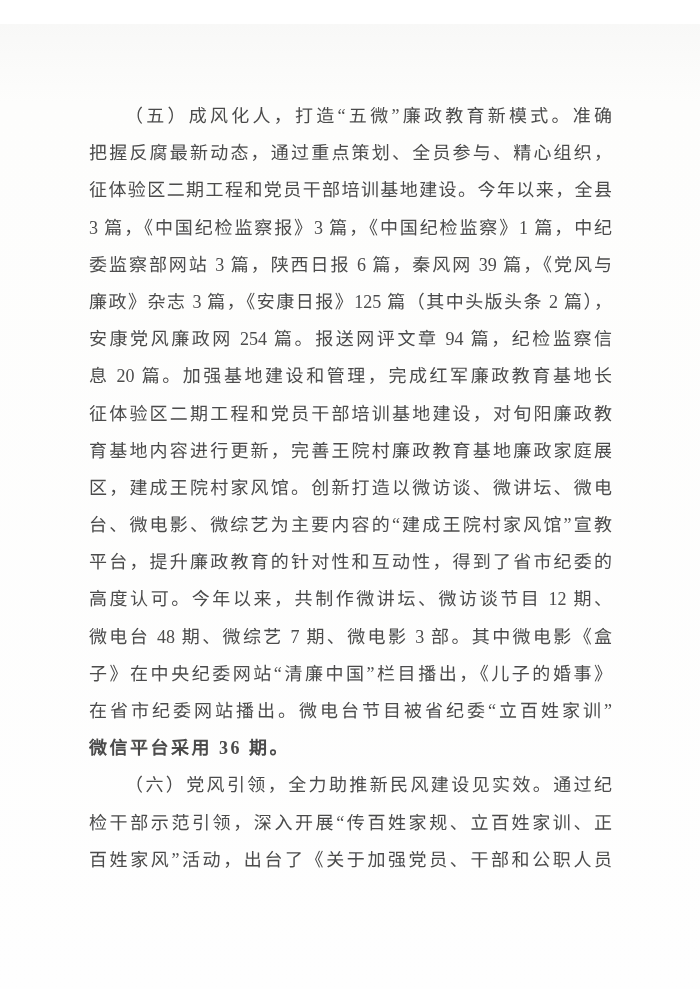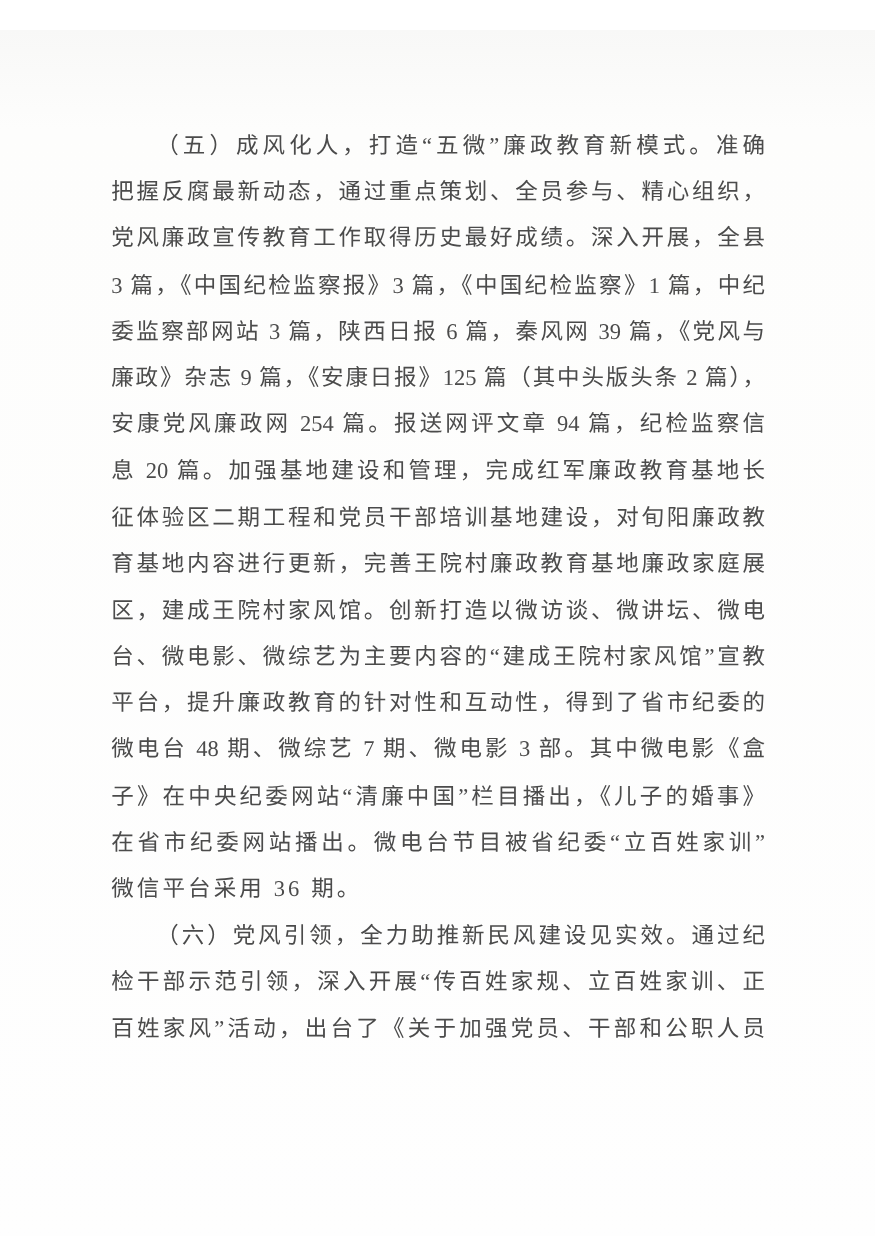--- a/index.html
+++ b/index.html
@@ -35,41 +35,43 @@
     text-justify: inter-character;
     height: 37.2px;
     overflow: hidden;
   }
   .line.indent {
     text-indent: 2em;
   }
   .line.loose {
     text-align-last: left;
     letter-spacing: 2.5px;
+    font-weight: bold;
   }
 </style>
 </head>
 <body>
 
 <div class="page">
   <div class="doc-body">
       <div class="paragraph">
         <div class="line indent">（五）成风化人，打造“五微”廉政教育新模式。准确</div>
         <div class="line">把握反腐最新动态，通过重点策划、全员参与、精心组织，</div>
-        <div class="line">党风廉政宣传教育工作取得历史最好成绩。深入开展，全县</div>
+        <div class="line">征体验区二期工程和党员干部培训基地建设。今年以来，全县</div>
         <div class="line">3 篇，《中国纪检监察报》3 篇，《中国纪检监察》1 篇，中纪</div>
         <div class="line">委监察部网站 3 篇，陕西日报 6 篇，秦风网 39 篇，《党风与</div>
-        <div class="line">廉政》杂志 9 篇，《安康日报》125 篇（其中头版头条 2 篇），</div>
+        <div class="line">廉政》杂志 3 篇，《安康日报》125 篇（其中头版头条 2 篇），</div>
         <div class="line">安康党风廉政网 254 篇。报送网评文章 94 篇，纪检监察信</div>
         <div class="line">息 20 篇。加强基地建设和管理，完成红军廉政教育基地长</div>
         <div class="line">征体验区二期工程和党员干部培训基地建设，对旬阳廉政教</div>
         <div class="line">育基地内容进行更新，完善王院村廉政教育基地廉政家庭展</div>
         <div class="line">区，建成王院村家风馆。创新打造以微访谈、微讲坛、微电</div>
         <div class="line">台、微电影、微综艺为主要内容的“建成王院村家风馆”宣教</div>
         <div class="line">平台，提升廉政教育的针对性和互动性，得到了省市纪委的</div>
+        <div class="line">高度认可。今年以来，共制作微讲坛、微访谈节目 12 期、</div>
         <div class="line">微电台 48 期、微综艺 7 期、微电影 3 部。其中微电影《盒</div>
         <div class="line">子》在中央纪委网站“清廉中国”栏目播出，《儿子的婚事》</div>
         <div class="line">在省市纪委网站播出。微电台节目被省纪委“立百姓家训”</div>
         <div class="line loose">微信平台采用 36 期。</div>
       </div>
       <div class="paragraph">
         <div class="line indent">（六）党风引领，全力助推新民风建设见实效。通过纪</div>
         <div class="line">检干部示范引领，深入开展“传百姓家规、立百姓家训、正</div>
         <div class="line">百姓家风”活动，出台了《关于加强党员、干部和公职人员</div>
       </div>

